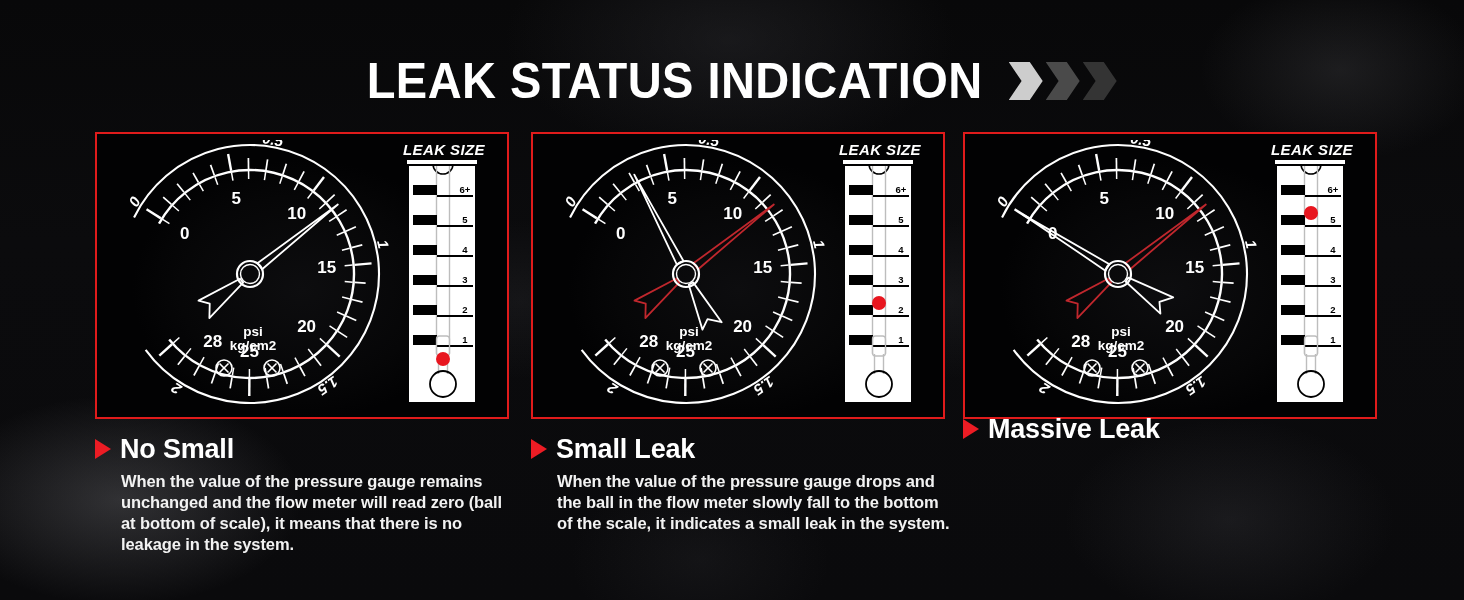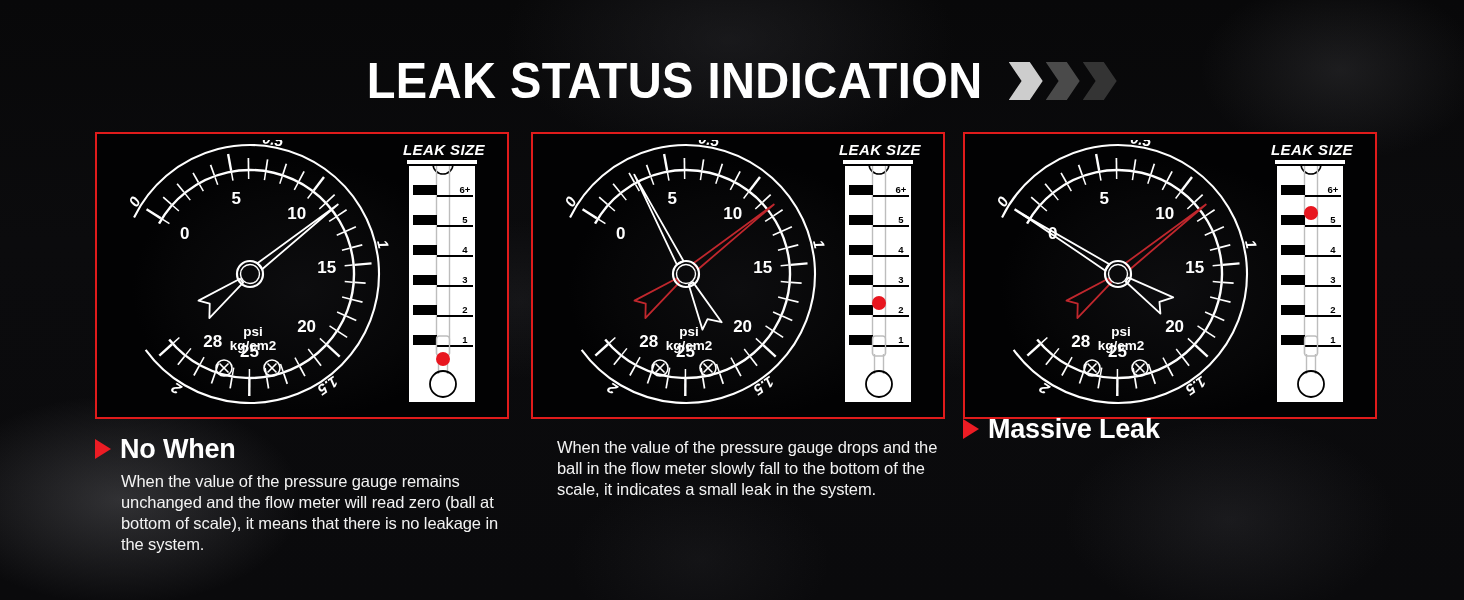--- a/index.html
+++ b/index.html
@@ -131,20 +131,21 @@
     letter-spacing: -0.2px;
   }
   .cap-body {
     color: #f2f2f2;
     font-size: 16.5px;
     line-height: 21px;
     margin-top: 5px;
     margin-left: 26px;
     width: 395px;
     letter-spacing: -0.1px;
+    font-weight: bold;
   }
 </style>
 </head>
 <body>
 
 <div id="stage">
 
   <div id="title-row">
     <div id="title-text">LEAK STATUS INDICATION</div>
     <div id="chev-group">
@@ -555,26 +556,30 @@
           <rect x="33.5" y="178" width="13" height="20" rx="3" fill="none" stroke="#bdbdbd" stroke-width="1.3"></rect>
           <circle cx="40" cy="226" r="13" fill="none" stroke="#000000" stroke-width="1.8"></circle>
           <circle cx="40" cy="55" r="7" fill="#e8161f"></circle>
         </svg>
       </div>
     </div>
 
   <div class="caption" id="caption-0">
     <div class="cap-head">
       <div class="tri"></div>
-      <div class="cap-title">No When</div>
+      <div class="cap-title">No Small</div>
     </div>
     <div class="cap-body">When the value of the pressure gauge remains unchanged and the flow meter will read zero (ball at bottom of scale), it means that there is no leakage in the system.</div>
   </div>
 
   <div class="caption" id="caption-1">
+    <div class="cap-head">
+      <div class="tri"></div>
+      <div class="cap-title">Small Leak</div>
+    </div>
     <div class="cap-body">When the value of the pressure gauge drops and the ball in the flow meter slowly fall to the bottom of the scale, it indicates a small leak in the system.</div>
   </div>
 
   <div class="caption" id="caption-2">
     <div class="cap-head">
       <div class="tri"></div>
       <div class="cap-title">Massive Leak</div>
     </div>
   </div>
 

